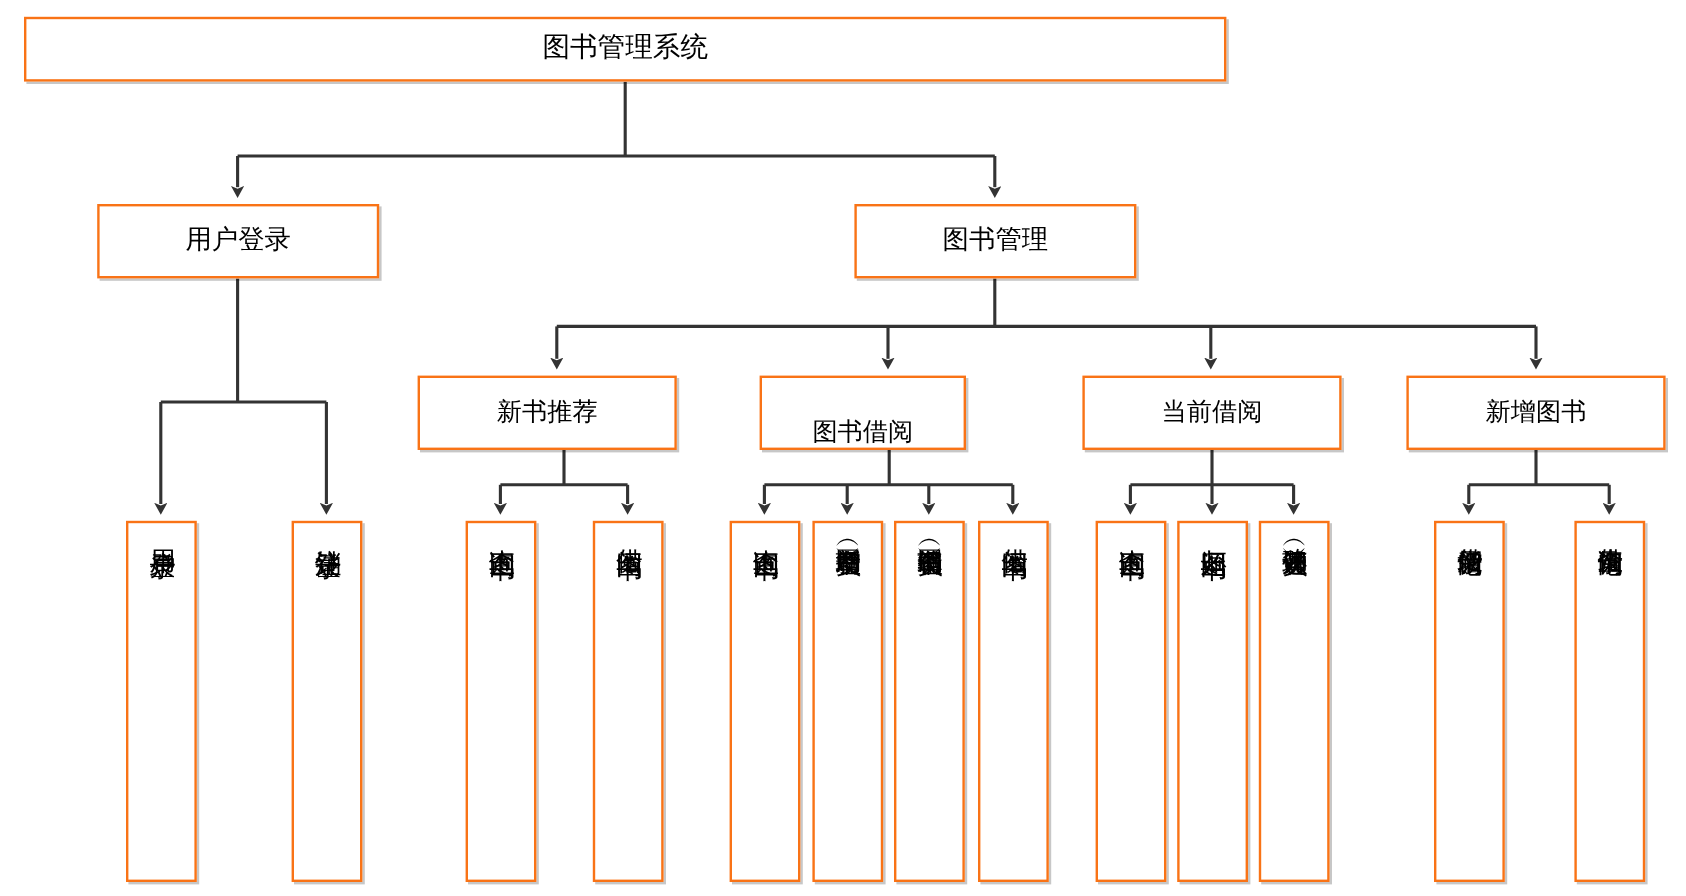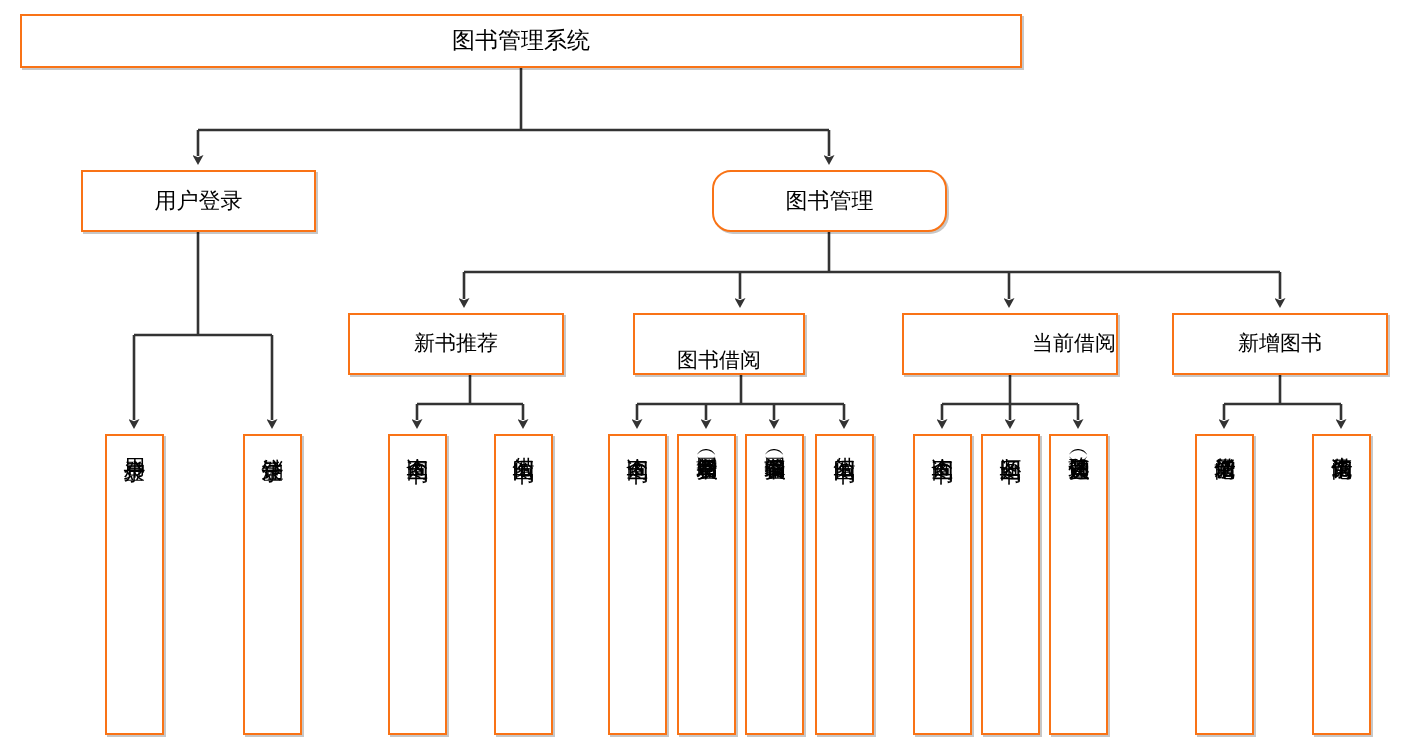--- a/index.html
+++ b/index.html
@@ -117,33 +117,33 @@
   </svg>
 
   <div class="node root" style="left:20px;top:14px;width:1002px;height:54px;">
     <span class="lbl">图书管理系统</span>
   </div>
 
   <div class="node lvl2" style="left:81px;top:170px;width:235px;height:62px;">
     <span class="lbl">用户登录</span>
   </div>
 
-  <div class="node lvl2" style="left:712px;top:170px;width:235px;height:62px;border-radius:19px;">
+  <div class="node lvl2" style="left:712px;top:170px;width:235px;height:62px;">
     <span class="lbl">图书管理</span>
   </div>
 
   <div class="node lvl3" style="left:348px;top:313px;width:216px;height:62px;">
     <span class="lbl">新书推荐</span>
   </div>
 
   <div class="node lvl3" style="left:633px;top:313px;width:172px;height:62px;align-items:flex-end;">
     <span class="lbl">图书借阅</span>
   </div>
 
-  <div class="node lvl3" style="left:902px;top:313px;width:216px;height:62px;justify-content:flex-end;">
+  <div class="node lvl3" style="left:902px;top:313px;width:216px;height:62px;">
     <span class="lbl">当前借阅</span>
   </div>
 
   <div class="node lvl3" style="left:1172px;top:313px;width:216px;height:62px;">
     <span class="lbl">新增图书</span>
   </div>
 
   <div class="node leaf" style="left:105px;top:434px;width:59px;height:301px;">
     <span class="lbl">用户登录</span>
   </div>

